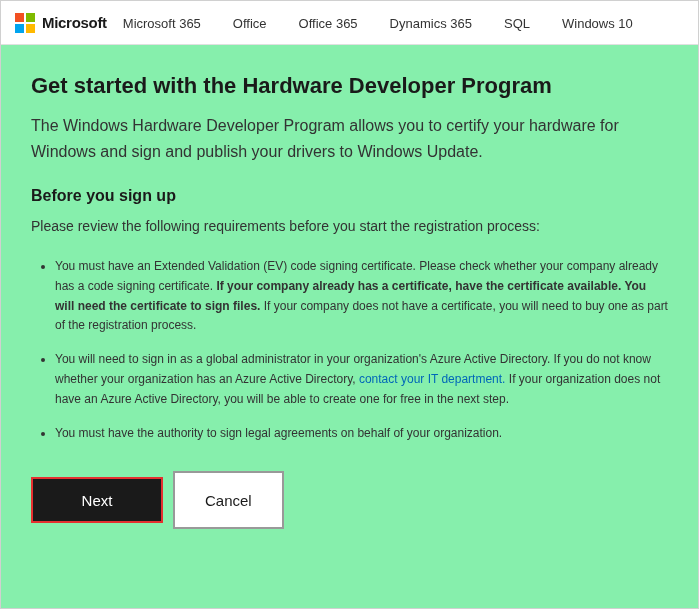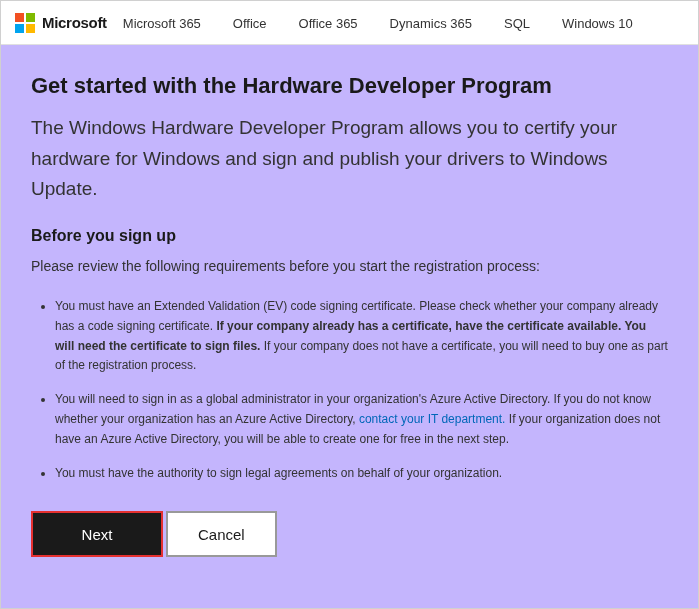--- a/index.html
+++ b/index.html
@@ -14,21 +14,21 @@
       color: #1a1a1a;
       background: #f5f5f5;
       display: flex;
       justify-content: center;
       align-items: flex-start;
     }
 
     .page-wrapper {
       width: 699px;
       min-height: 609px;
-      background: #c4b5fd;
+      background: #86efac;
       border: 1px solid #d0d0d0;
     }
 
     
     .navbar {
       display: flex;
       align-items: center;
       padding: 8px 14px;
       border-bottom: 1px solid #e0e0e0;
       background: #ffffff;
@@ -84,21 +84,21 @@
 
     .page-title {
       font-size: 22px;
       font-weight: 700;
       color: #1a1a1a;
       margin-bottom: 14px;
       line-height: 1.2;
     }
 
     .intro-text {
-      font-size: 19px;
+      font-size: 16px;
       line-height: 1.6;
       color: #333;
       margin-bottom: 22px;
     }
 
     .section-title {
       font-size: 16px;
       font-weight: 700;
       color: #1a1a1a;
       margin-bottom: 10px;
@@ -130,21 +130,21 @@
 
     .link-text {
       color: #0067b8;
       text-decoration: none;
     }
 
     
     .button-area {
       display: flex;
       align-items: center;
-      gap: 1px;
+      gap: 8px;
       margin-top: 24px;
       padding-top: 4px;
     }
 
     .btn-next {
       background: #1a1a1a;
       color: #ffffff;
       border: 2px solid #e53030;
       padding: 10px 40px;
       font-size: 15px;
@@ -158,21 +158,21 @@
     .btn-cancel {
       background: #ffffff;
       color: #1a1a1a;
       border: 2px solid #999;
       padding: 10px 30px;
       font-size: 15px;
       font-weight: 500;
       cursor: pointer;
       outline: none;
       min-width: 110px;
-      height: 46px;
+      height: 58px;
       margin-left: 2px;
     }
   </style>
 </head>
 <body>
 
 <div class="page-wrapper">
 
   <nav class="navbar">
     <div class="ms-logo">

